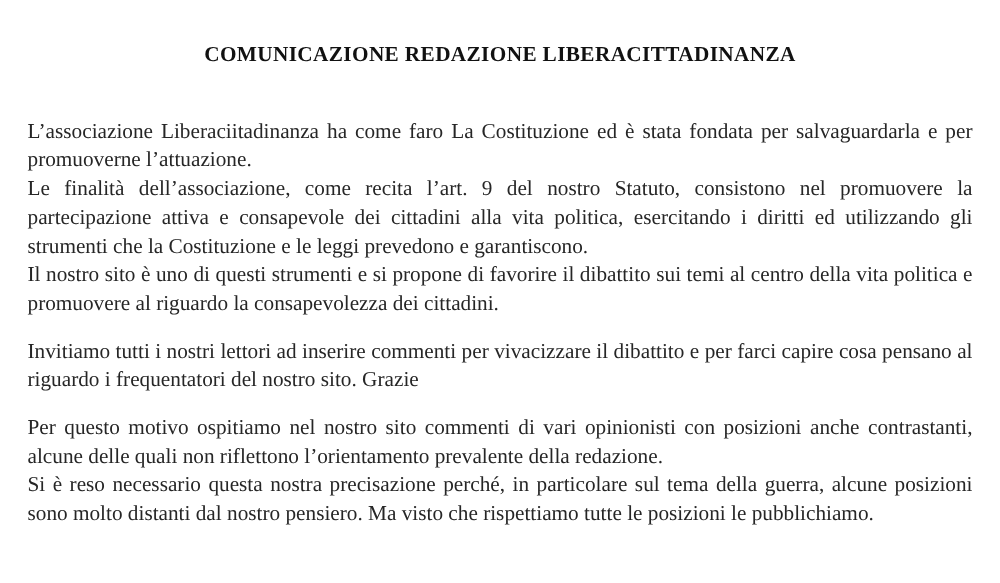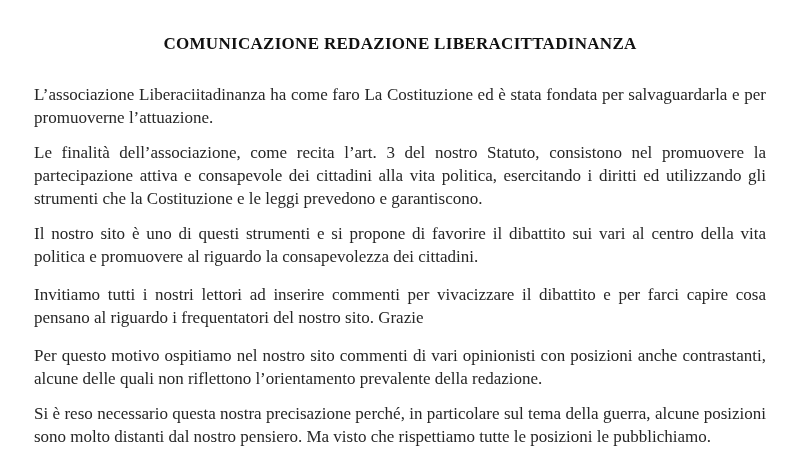--- a/index.html
+++ b/index.html
@@ -14,50 +14,50 @@
     font-family: "Liberation Serif", serif;
   }
   .page {
     box-sizing: border-box;
     width: 800px;
     height: 466px;
     padding: 34px 22px 0 22px;
     background: #ffffff;
   }
   .title {
-    margin: 0 0 30px 0;
+    margin: 0 0 40px 0;
     font-size: 17px;
     line-height: 19px;
     font-weight: bold;
     text-align: center;
     letter-spacing: 0.3px;
     color: #111111;
   }
   .block {
     margin: 0 0 15px 0;
   }
   .block p {
-    margin: 12px;
+    margin: 0;
     font-size: 17px;
     line-height: 23px;
     text-align: justify;
     color: #262626;
   }
 </style>
 </head>
 <body>
 
 <main class="page">
 
   <h1 class="title">COMUNICAZIONE REDAZIONE LIBERACITTADINANZA</h1>
 
   <section class="block">
     <p>L’associazione Liberaciitadinanza ha come faro La Costituzione ed è stata fondata per salvaguardarla e per promuoverne l’attuazione.</p>
-    <p>Le finalità dell’associazione, come recita l’art. 3 del nostro Statuto, consistono nel promuovere la partecipazione attiva e consapevole dei cittadini alla vita politica, esercitando i diritti ed utilizzando gli strumenti che la Costituzione e le leggi prevedono e garantiscono.</p>
-    <p>Il nostro sito è uno di questi strumenti e si propone di favorire il dibattito sui vari al centro della vita politica e promuovere al riguardo la consapevolezza dei cittadini.</p>
+    <p>Le finalità dell’associazione, come recita l’art. 9 del nostro Statuto, consistono nel promuovere la partecipazione attiva e consapevole dei cittadini alla vita politica, esercitando i diritti ed utilizzando gli strumenti che la Costituzione e le leggi prevedono e garantiscono.</p>
+    <p>Il nostro sito è uno di questi strumenti e si propone di favorire il dibattito sui temi al centro della vita politica e promuovere al riguardo la consapevolezza dei cittadini.</p>
   </section>
 
   <section class="block">
     <p>Invitiamo tutti i nostri lettori ad inserire commenti per vivacizzare il dibattito e per farci capire cosa pensano al riguardo i frequentatori del nostro sito. Grazie</p>
   </section>
 
   <section class="block">
     <p>Per questo motivo ospitiamo nel nostro sito commenti di vari opinionisti con posizioni anche contrastanti, alcune delle quali non riflettono l’orientamento prevalente della redazione.</p>
     <p>Si è reso necessario questa nostra precisazione perché, in particolare sul tema della guerra, alcune posizioni sono molto distanti dal nostro pensiero. Ma visto che rispettiamo tutte le posizioni le pubblichiamo.</p>
   </section>

